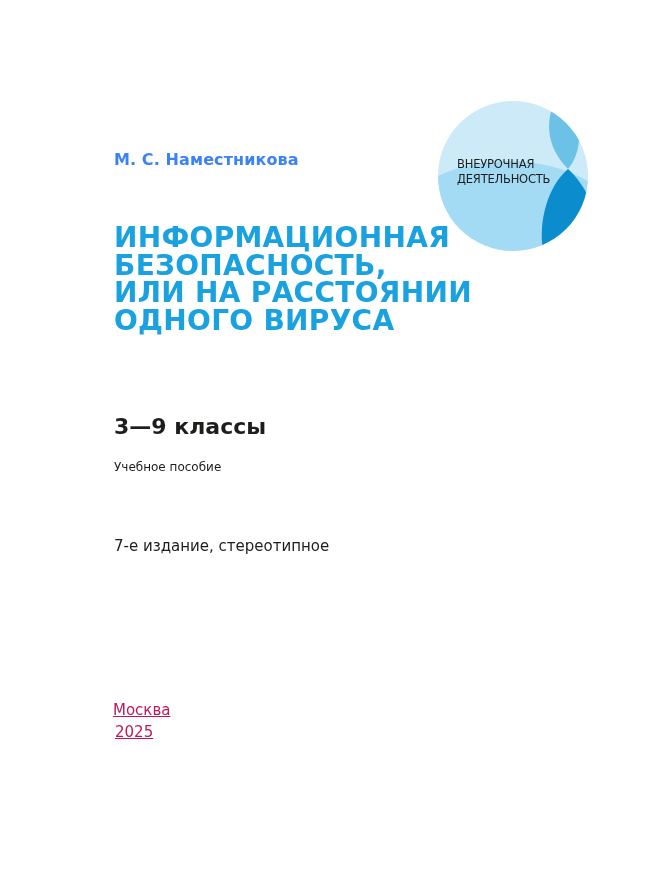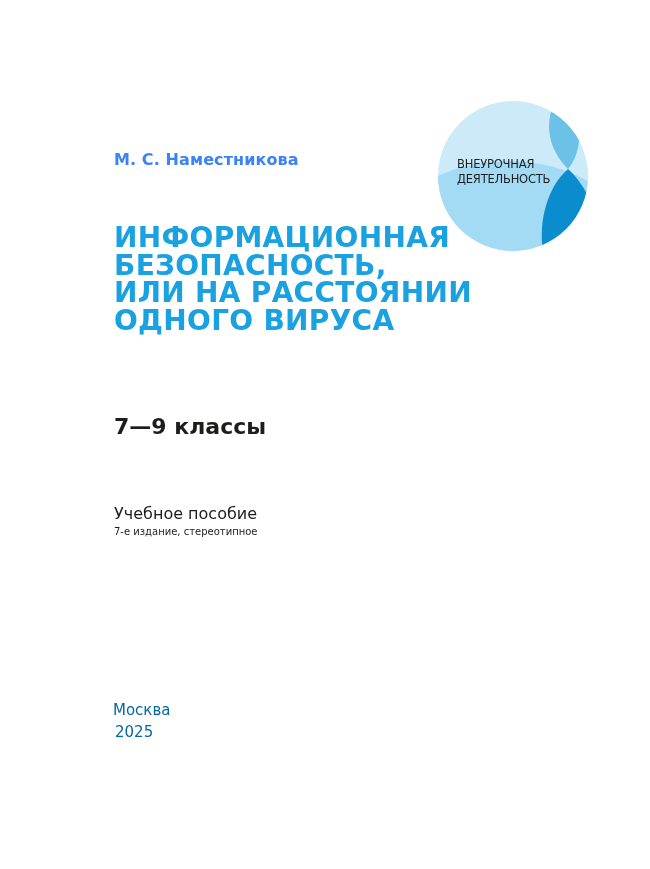--- a/index.html
+++ b/index.html
@@ -16,30 +16,30 @@
     position: absolute; left: 114px; top: 224px; margin: 0;
     font-family: "DejaVu Sans", sans-serif; font-weight: bold; font-size: 28px; line-height: 27.5px;
     color: #1aa1e0; letter-spacing: 0.3px; text-transform: uppercase;
   }
   .title span { display: block; white-space: nowrap; }
   .grades {
     position: absolute; left: 114px; top: 414px;
     font-family: "DejaVu Sans", sans-serif; font-weight: bold; font-size: 22px; color: #1d1d1b;
   }
   .genre {
-    position: absolute; left: 114px; top: 504px;
-    font-family: "DejaVu Sans", sans-serif; font-size: 16px; color: #1d1d1b;
+    position: absolute; left: 114px; top: 460px;
+    font-family: "DejaVu Sans", sans-serif; font-size: 12px; color: #1d1d1b;
   }
   .edition {
-    position: absolute; left: 114px; top: 526px;
-    font-family: "DejaVu Sans", sans-serif; font-size: 10px; color: #1d1d1b;
+    position: absolute; left: 114px; top: 537px;
+    font-family: "DejaVu Sans", sans-serif; font-size: 15px; color: #1d1d1b;
   }
   .imprint {
     position: absolute; left: 106px; top: 699px;
-    font-family: "DejaVu Sans", sans-serif; font-size: 15px; line-height: 22px; color: #0369a1;
+    font-family: "DejaVu Sans", sans-serif; font-size: 15px; line-height: 22px; color: #be185d; text-decoration: underline;
   }
   .imprint div { white-space: nowrap; }
   .imprint .city { padding-left: 7px; }
   .imprint .year { padding-left: 9px; }
   .badge {
     position: absolute; left: 438px; top: 101px; width: 150px; height: 150px;
   }
   .badge svg { position: absolute; left: 0; top: 0; }
   .badge-text {
     position: absolute; left: 19px; top: 56px;
@@ -53,21 +53,21 @@
 
 <div class="author">М. С. Наместникова</div>
 
 <h1 class="title">
   <span>ИНФОРМАЦИОННАЯ</span>
   <span>БЕЗОПАСНОСТЬ,</span>
   <span>ИЛИ НА РАССТОЯНИИ</span>
   <span>ОДНОГО ВИРУСА</span>
 </h1>
 
-<div class="grades">7—9 классы</div>
+<div class="grades">3—9 классы</div>
 <div class="genre">Учебное пособие</div>
 <div class="edition">7-е издание, стереотипное</div>
 
 <div class="imprint">
   <div class="city">Москва</div>
   <div class="year">2025</div>
 </div>
 
 <div class="badge">
   <svg width="150" height="150" viewBox="0 0 150 150">

